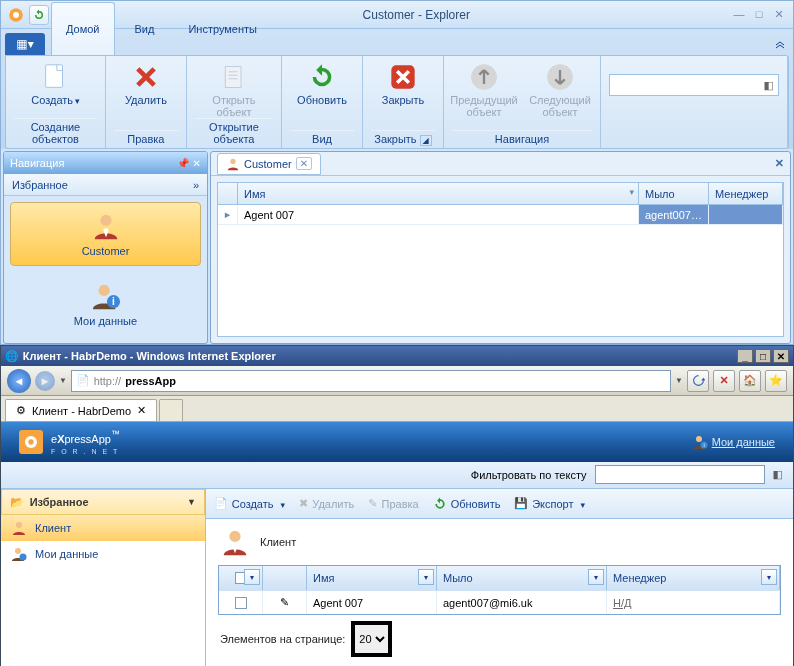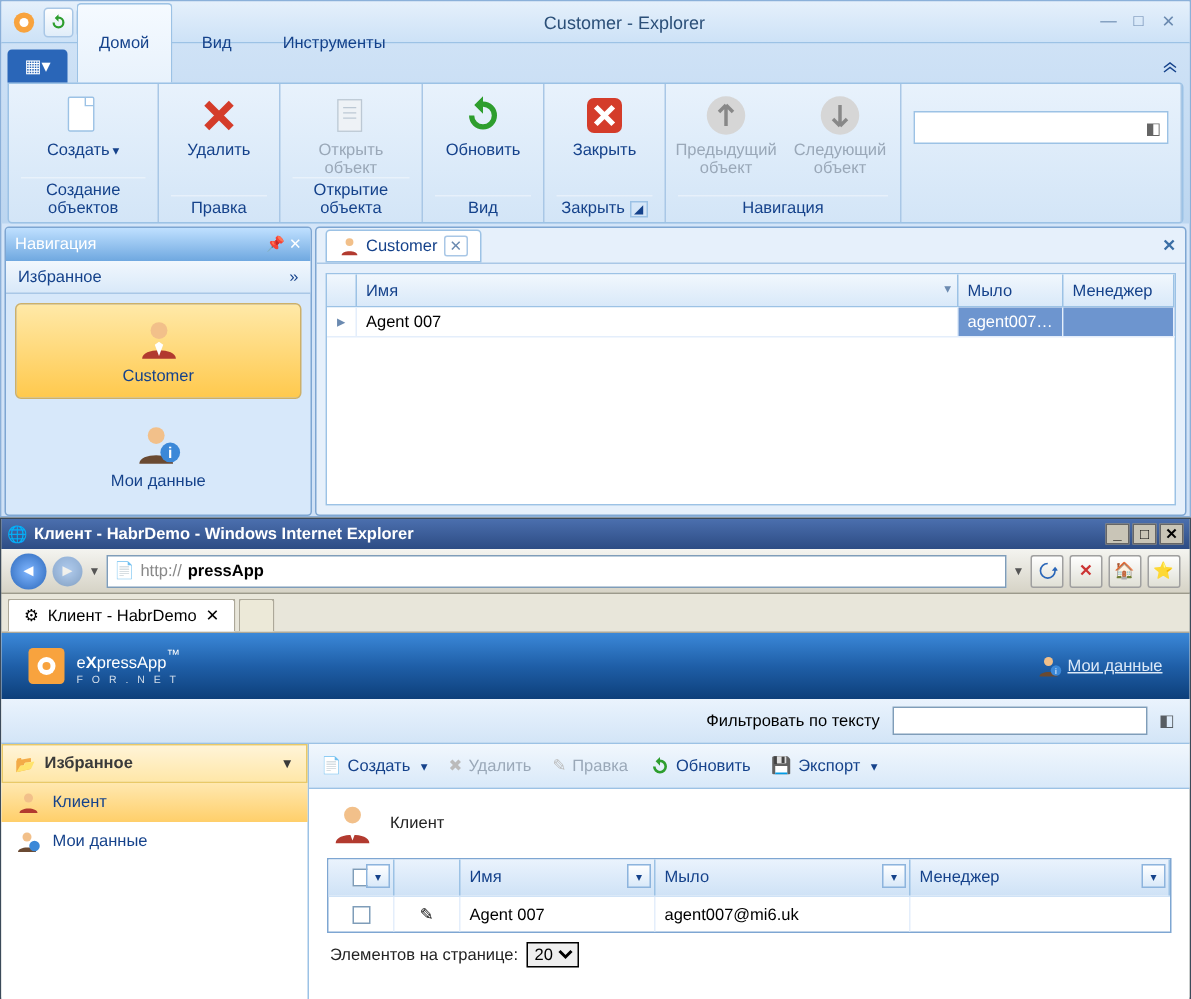--- a/index.html
+++ b/index.html
@@ -103,21 +103,21 @@
   .page-title{display:flex;align-items:center;gap:10px;padding:8px 14px;font-size:20px;color:#232323;}
   .wgrid{margin:0 12px;border:1px solid #7ea6d2;}
   .wgrid .hd{display:flex;height:24px;background:linear-gradient(#eaf3fd,#cfe2f6);}
   .wgrid .hd .c{border-right:1px solid #9cc2e5;display:flex;align-items:center;padding:0 6px;color:#15428b;position:relative;}
   .wgrid .hd .c .dd{position:absolute;right:2px;top:3px;width:16px;height:16px;border:1px solid #8db4dd;background:linear-gradient(#fff,#d9e9f9);display:flex;align-items:center;justify-content:center;font-size:8px;color:#15428b;}
   .wgrid .row{display:flex;height:24px;border-top:1px solid #cfe2f6;}
   .wgrid .row .c{border-right:1px solid #e4eefb;display:flex;align-items:center;padding:0 6px;}
   .wc0{width:44px;justify-content:center;} .wc1{width:44px;justify-content:center;} .wc2{width:130px;} .wc3{width:170px;} .wc4{flex:1;}
   .chk{width:12px;height:12px;border:1px solid #7f9db9;background:#fff;}
   .pager{padding:6px 14px;display:flex;align-items:center;gap:6px;color:#232323;}
-  .pager select{border:1px solid #000000;height:17px;}
+  .pager select{border:4px solid #000000;height:36px;}
   .na{color:#6a6a6a;text-decoration:underline;}
 
   
   svg{display:block;}
 </style>
 </head>
 <body>
 
 <div class="win-top">
   <div class="titlebar">
@@ -515,20 +515,23 @@
           </div>
           <div class="row">
             <div class="c wc0">
                 <span class="chk"></span>
               </div>
             <div class="c wc1">
                 <span>✎</span>
               </div>
             <div class="c wc2">Agent 007</div>
             <div class="c wc3">agent007@mi6.uk</div>
+            <div class="c wc4">
+                <span class="na">Н/Д</span>
+              </div>
           </div>
         </div>
 
         <div class="pager">
           <span>Элементов на странице:</span>
           <select><option>20</option></select>
         </div>
       </div>
     </div>
   </div>

